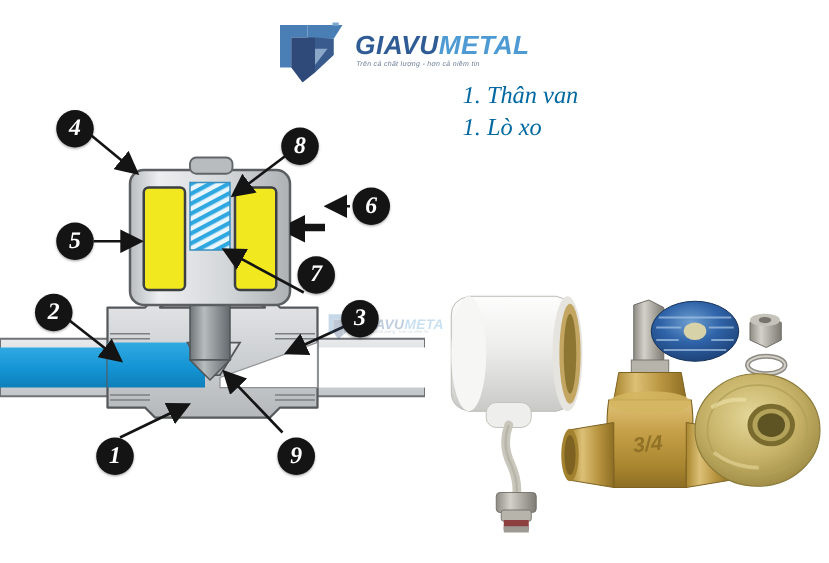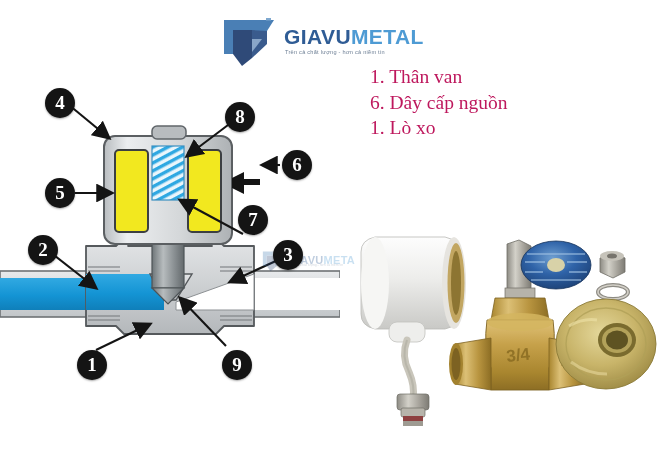--- a/index.html
+++ b/index.html
@@ -1,33 +1,33 @@
 <!DOCTYPE html>
 <html><head>
 <meta charset="utf-8">
 <style>
   html,body{margin:0;padding:0;}
   body{
     width:663px;height:450px;background:#ffffff;overflow:hidden;
     font-family:"Liberation Sans",sans-serif;position:relative;
   }
-  #page{position:relative;width:663px;height:450px;background:#fff;}
+  #page{position:relative;width:663px;height:450px;background:#fff;font-style:italic;}
 
   
   .logo-wrap{position:absolute;left:222px;top:12px;width:205px;height:56px;}
   .logo-mark{position:absolute;left:0;top:2px;width:56px;height:52px;}
   .logo-text{position:absolute;left:62px;top:13px;white-space:nowrap;}
   .logo-text .t1{font-size:21px;font-weight:bold;letter-spacing:.4px;color:#2f5c95;}
   .logo-text .t2{font-size:21px;font-weight:bold;letter-spacing:.4px;color:#4e9bd4;}
   .logo-tag{position:absolute;left:63px;top:37px;font-size:5.6px;color:#6d7f95;
             letter-spacing:.25px;white-space:nowrap;}
 
   
   .legend{position:absolute;left:370px;top:64px;width:210px;}
-  .legend-item{font-family:"Liberation Serif",serif;font-size:19.5px;color:#be185d;
+  .legend-item{font-family:"Liberation Serif",serif;font-size:19.5px;color:#0369a1;
                line-height:25.5px;white-space:nowrap;}
 
   
   .diagram{position:absolute;left:0;top:60px;width:340px;height:345px;}
   .callout{
     position:absolute;width:30px;height:30px;border-radius:50%;
     background:#141414;color:#fff;font-family:"Liberation Serif",serif;
     font-size:19px;font-weight:bold;display:flex;align-items:center;
     justify-content:center;box-shadow:0 1px 2px rgba(0,0,0,.35);
     z-index:6;
@@ -56,21 +56,20 @@
       <rect x="44" y="4" width="5" height="2.5" fill="#7fa8cf"></rect>
     </svg>
     <div class="logo-text">
       <span class="t1">GIAVU</span><span class="t2">METAL</span>
     </div>
     <div class="logo-tag">Trên cả chất lượng - hơn cả niềm tin</div>
   </div>
 
   <div class="legend">
     <div class="legend-item">1. Thân van</div>
-    <div class="legend-item">6. Dây cấp nguồn</div>
     <div class="legend-item">1. Lò xo</div>
   </div>
 
   <div class="diagram">
     <svg width="340" height="345" viewBox="0 0 340 345">
       <defs>
         <linearGradient id="gHousing" x1="0" y1="0" x2="1" y2="0">
           <stop offset="0" stop-color="#b9bdc0"></stop>
             <stop offset=".18" stop-color="#eceef0"></stop>
           <stop offset=".6" stop-color="#d4d7d9"></stop>

